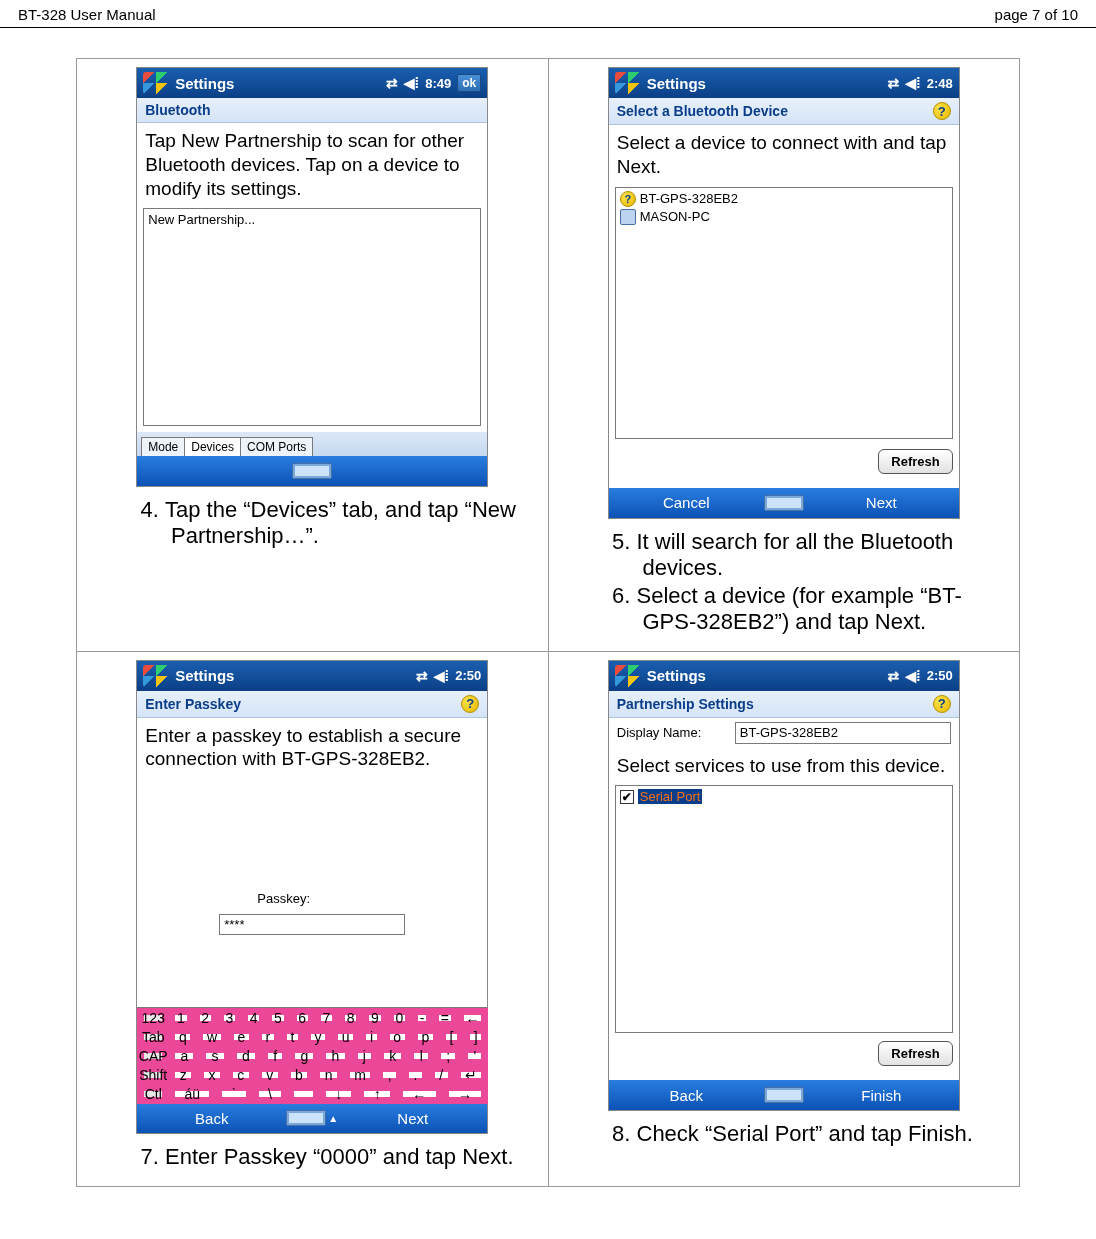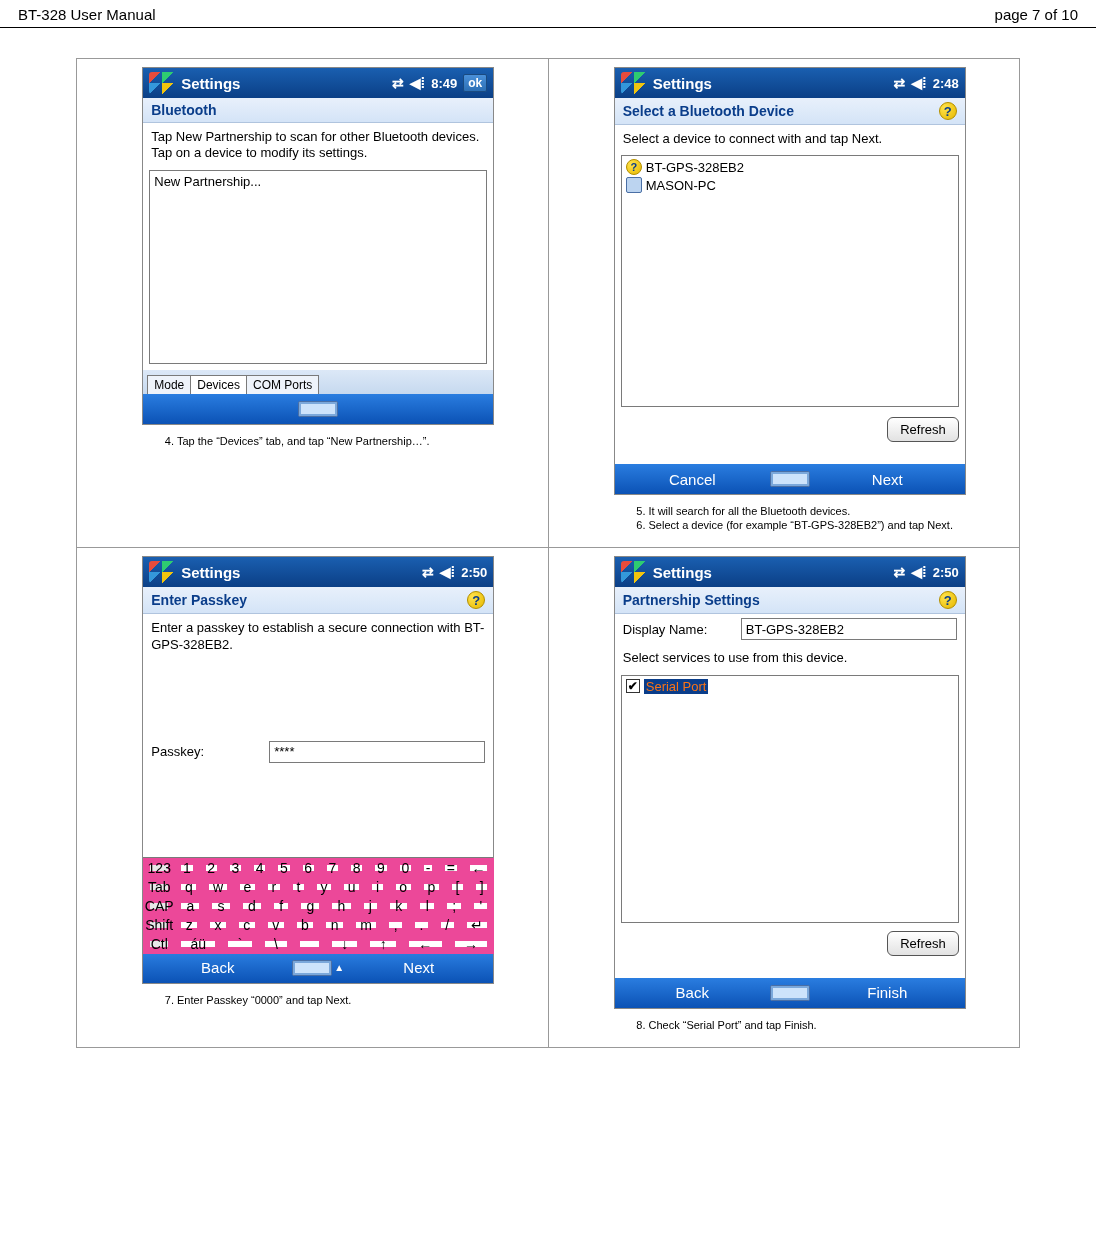--- a/index.html
+++ b/index.html
@@ -23,21 +23,21 @@
   }
   .grid {
     border: 1px solid #999;
     border-collapse: collapse;
     width: 100%;
     table-layout: fixed;
   }
   .grid td {
     border: 1px solid #999;
     vertical-align: top;
-    padding: 8px 12px 14px 24px;
+    padding: 8px 12px 14px 12px;
     width: 50%;
   }
   .phone {
     width: 352px;
     margin: 0 auto 8px auto;
     border: 1px solid #888;
     background: #fff;
   }
   .titlebar {
     background: linear-gradient(#1a5fb0, #0b3f86);
@@ -84,29 +84,29 @@
     text-align:center;
   }
   .help-icon {
     width:18px;height:18px;border-radius:50%;
     background: radial-gradient(circle at 30% 30%, #ffe24a, #e6b800);
     color:#0a3d8a; font-weight:bold; font-size:13px;
     display:flex;align-items:center;justify-content:center;
     border:1px solid #b38f00;
   }
   .instr {
-    font-size: 13px;
+    font-size: 19px;
     padding: 6px 8px 4px 8px;
     line-height: 1.25;
   }
   .listbox {
     margin: 4px 6px 6px 6px;
     border: 1px solid #7a7a7a;
     background: #fff;
-    height: 194px;
+    height: 218px;
     font-size: 13px;
     padding: 2px 4px;
     overflow:hidden;
   }
   .listbox .item { display:flex; align-items:center; gap:4px; padding:1px 0;}
   .dev-icon { width:16px;height:16px; display:inline-block; }
   .dev-q {
     background: radial-gradient(circle at 30% 30%, #ffe24a, #e6b800);
     border-radius:50%; border:1px solid #b38f00;
     display:flex;align-items:center;justify-content:center;
@@ -145,24 +145,24 @@
   .kbd-icon {
     width:40px;height:16px;
     background:#cde3fb;border:1px solid #4a6fa5;
     display:inline-block;border-radius:2px;
     box-shadow: inset 0 0 0 2px #7ba8db;
   }
   .refresh-btn {
     background: linear-gradient(#fff,#e2e2e2);
     border:1px solid #555;
     font-size:13px;
-    font-weight:normal;
+    font-weight:bold;
     padding:4px 12px;
     float:right;
-    margin:4px 6px 22px 0;
+    margin:4px 6px 14px 0;
     border-radius:6px;
   }
   .clearfix::after{content:"";display:table;clear:both;}
   .form-row { display:flex; align-items:center; gap:8px; padding:4px 8px; font-size:13px;}
   .text-input {
     border:1px solid #7a7a7a;
     font-size:13px;
     padding:2px 4px;
     flex:1;
     height:22px;
@@ -189,21 +189,21 @@
     background:#fff;
     min-width:18px;
     height:20px;
     display:flex;align-items:center;justify-content:center;
     margin:0 -1px -1px 0;
     font-size:14px;
     flex-grow:1;
   }
   .osk-key.wide { flex-grow:0; width:32px; background:#e8e8e8;}
   .caption {
-    font-size: 11px;
+    font-size: 22px;
     padding: 2px 0 0 50px;
   }
   .caption ol { list-style-position: outside; padding-left: 26px; }
   .caption li { margin-bottom: 2px; text-indent: -6px; padding-left: 6px;}
   .spacer-tall { height:252px; }
 </style>
 </head>
 <body>
 
 <div class="page-header">
@@ -311,21 +311,21 @@
         <span class="vol-icon">◀⁞</span>
         <span>2:50</span>
       </span>
     </div>
     <div class="subheader">
       <span>Enter Passkey</span>
       <span class="help-icon">?</span>
     </div>
     <div class="instr">Enter a passkey to establish a secure connection with BT-GPS-328EB2.</div>
     <div class="passkey-area">
-      <div class="form-row" style="margin-top:80px;">
+      <div class="form-row" style="margin-top:112px;flex-direction:column;">
         <span style="min-width:110px;">Passkey:</span>
         <input class="text-input" value="****" style="">
       </div>
     </div>
     <div class="osk">
       <div class="osk-row" id="osk-r1">
                   <div class="osk-key wide">123</div>
                   <div class="osk-key">1</div>
                   <div class="osk-key">2</div>
                   <div class="osk-key">3</div>

